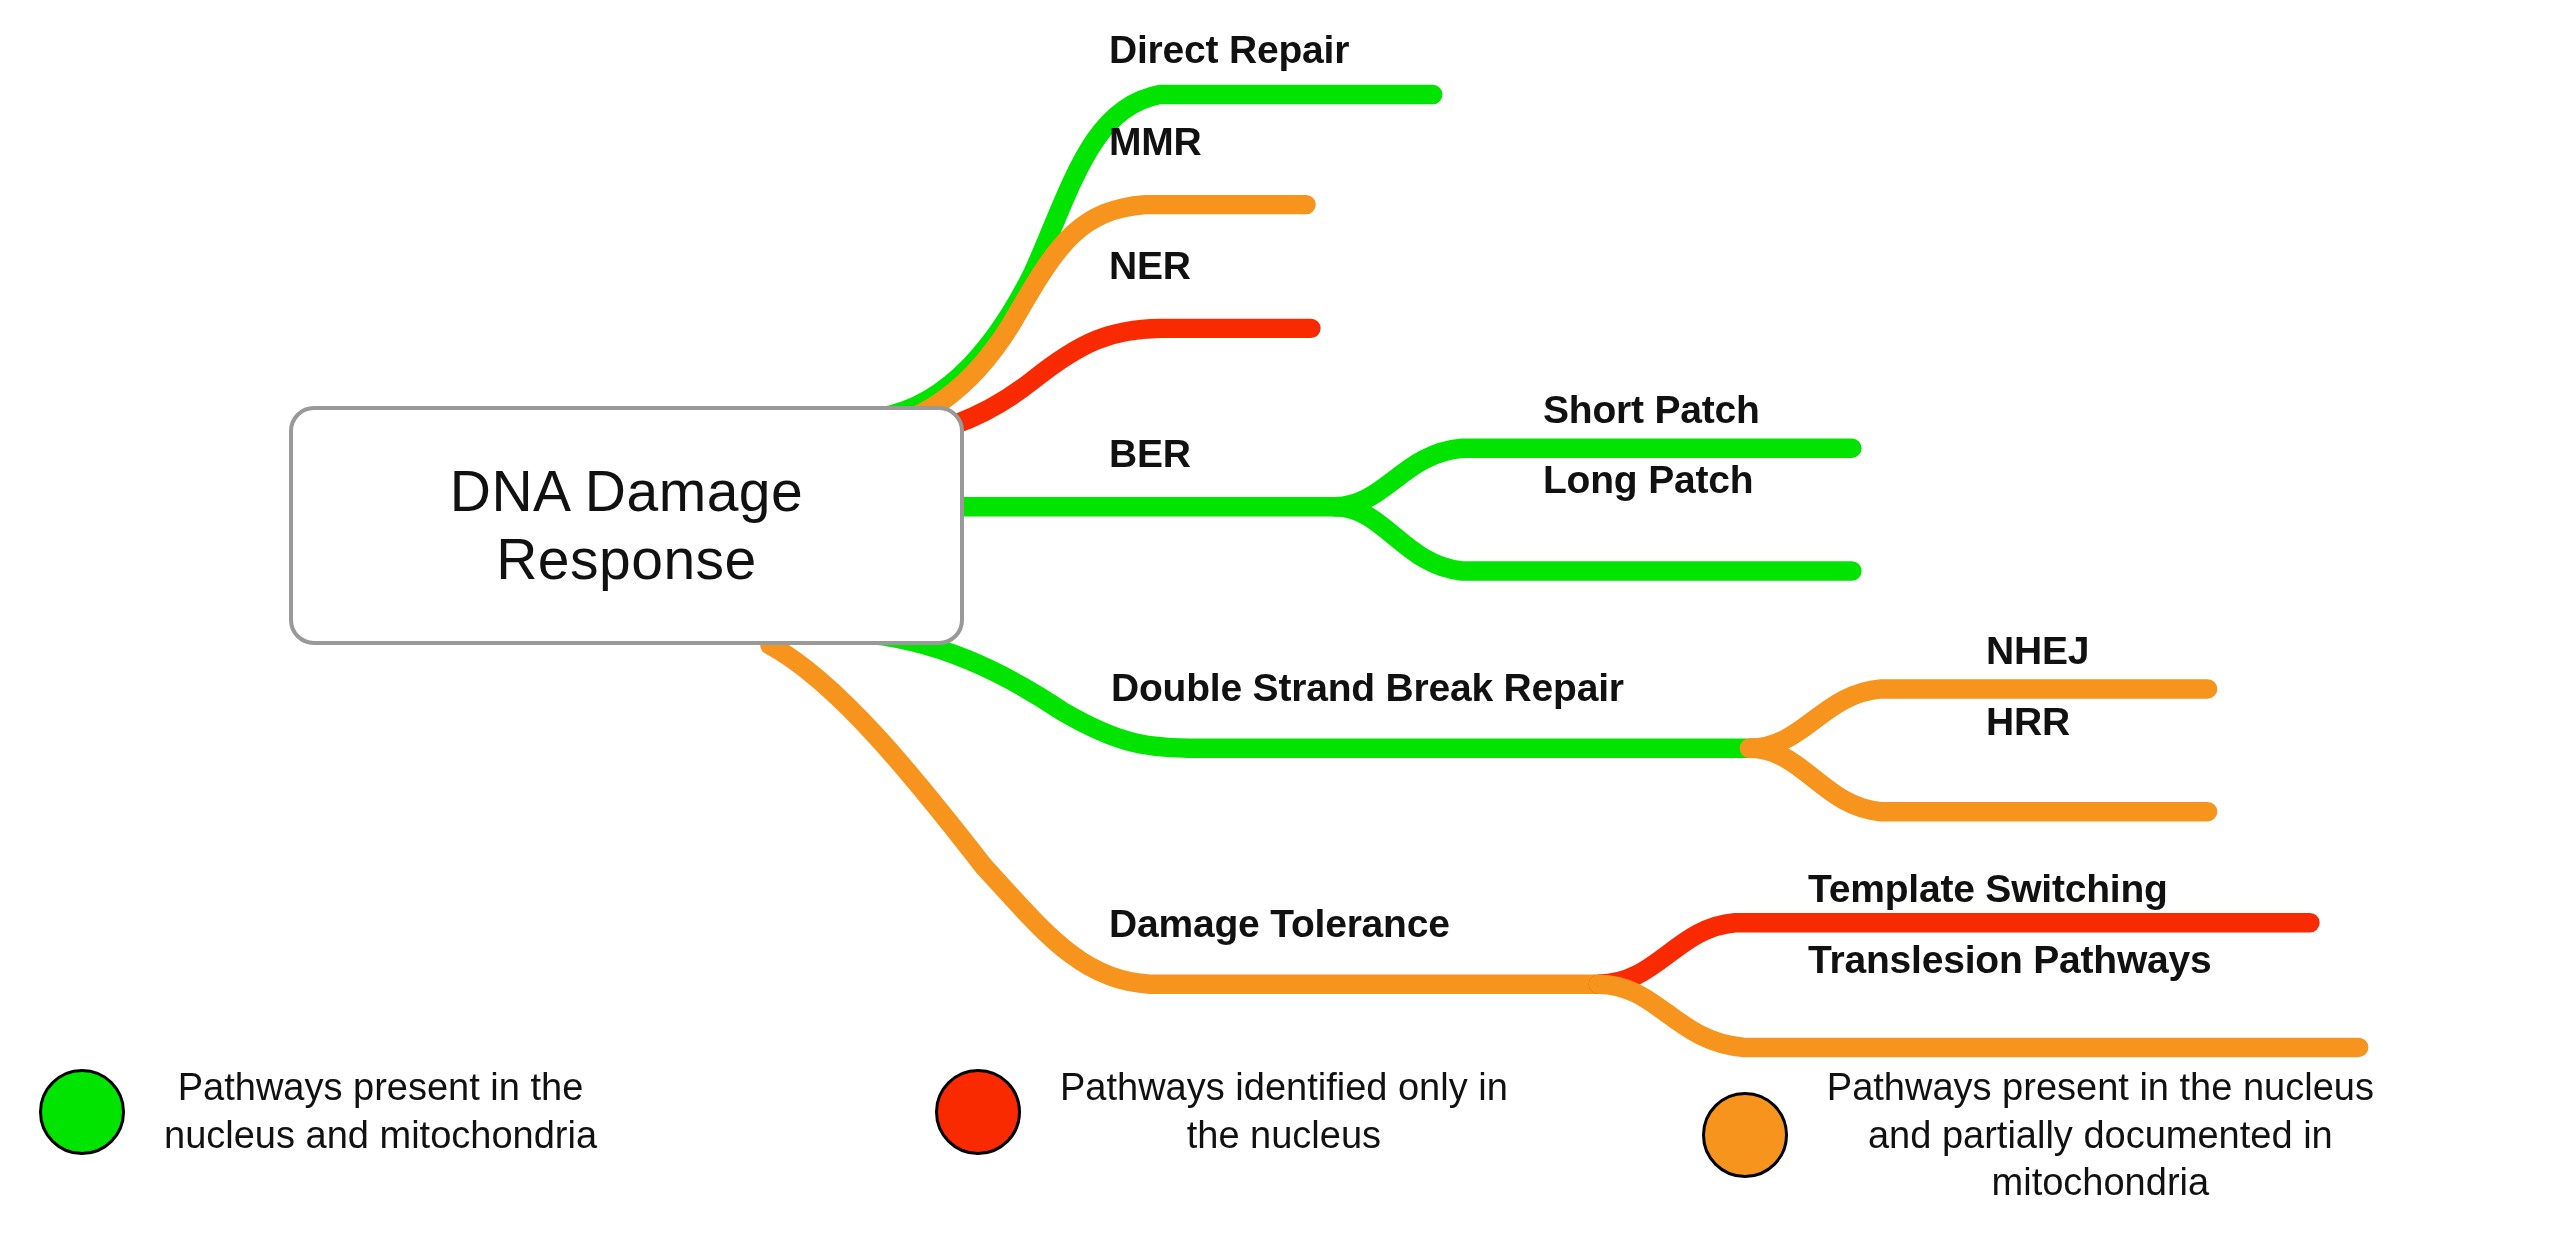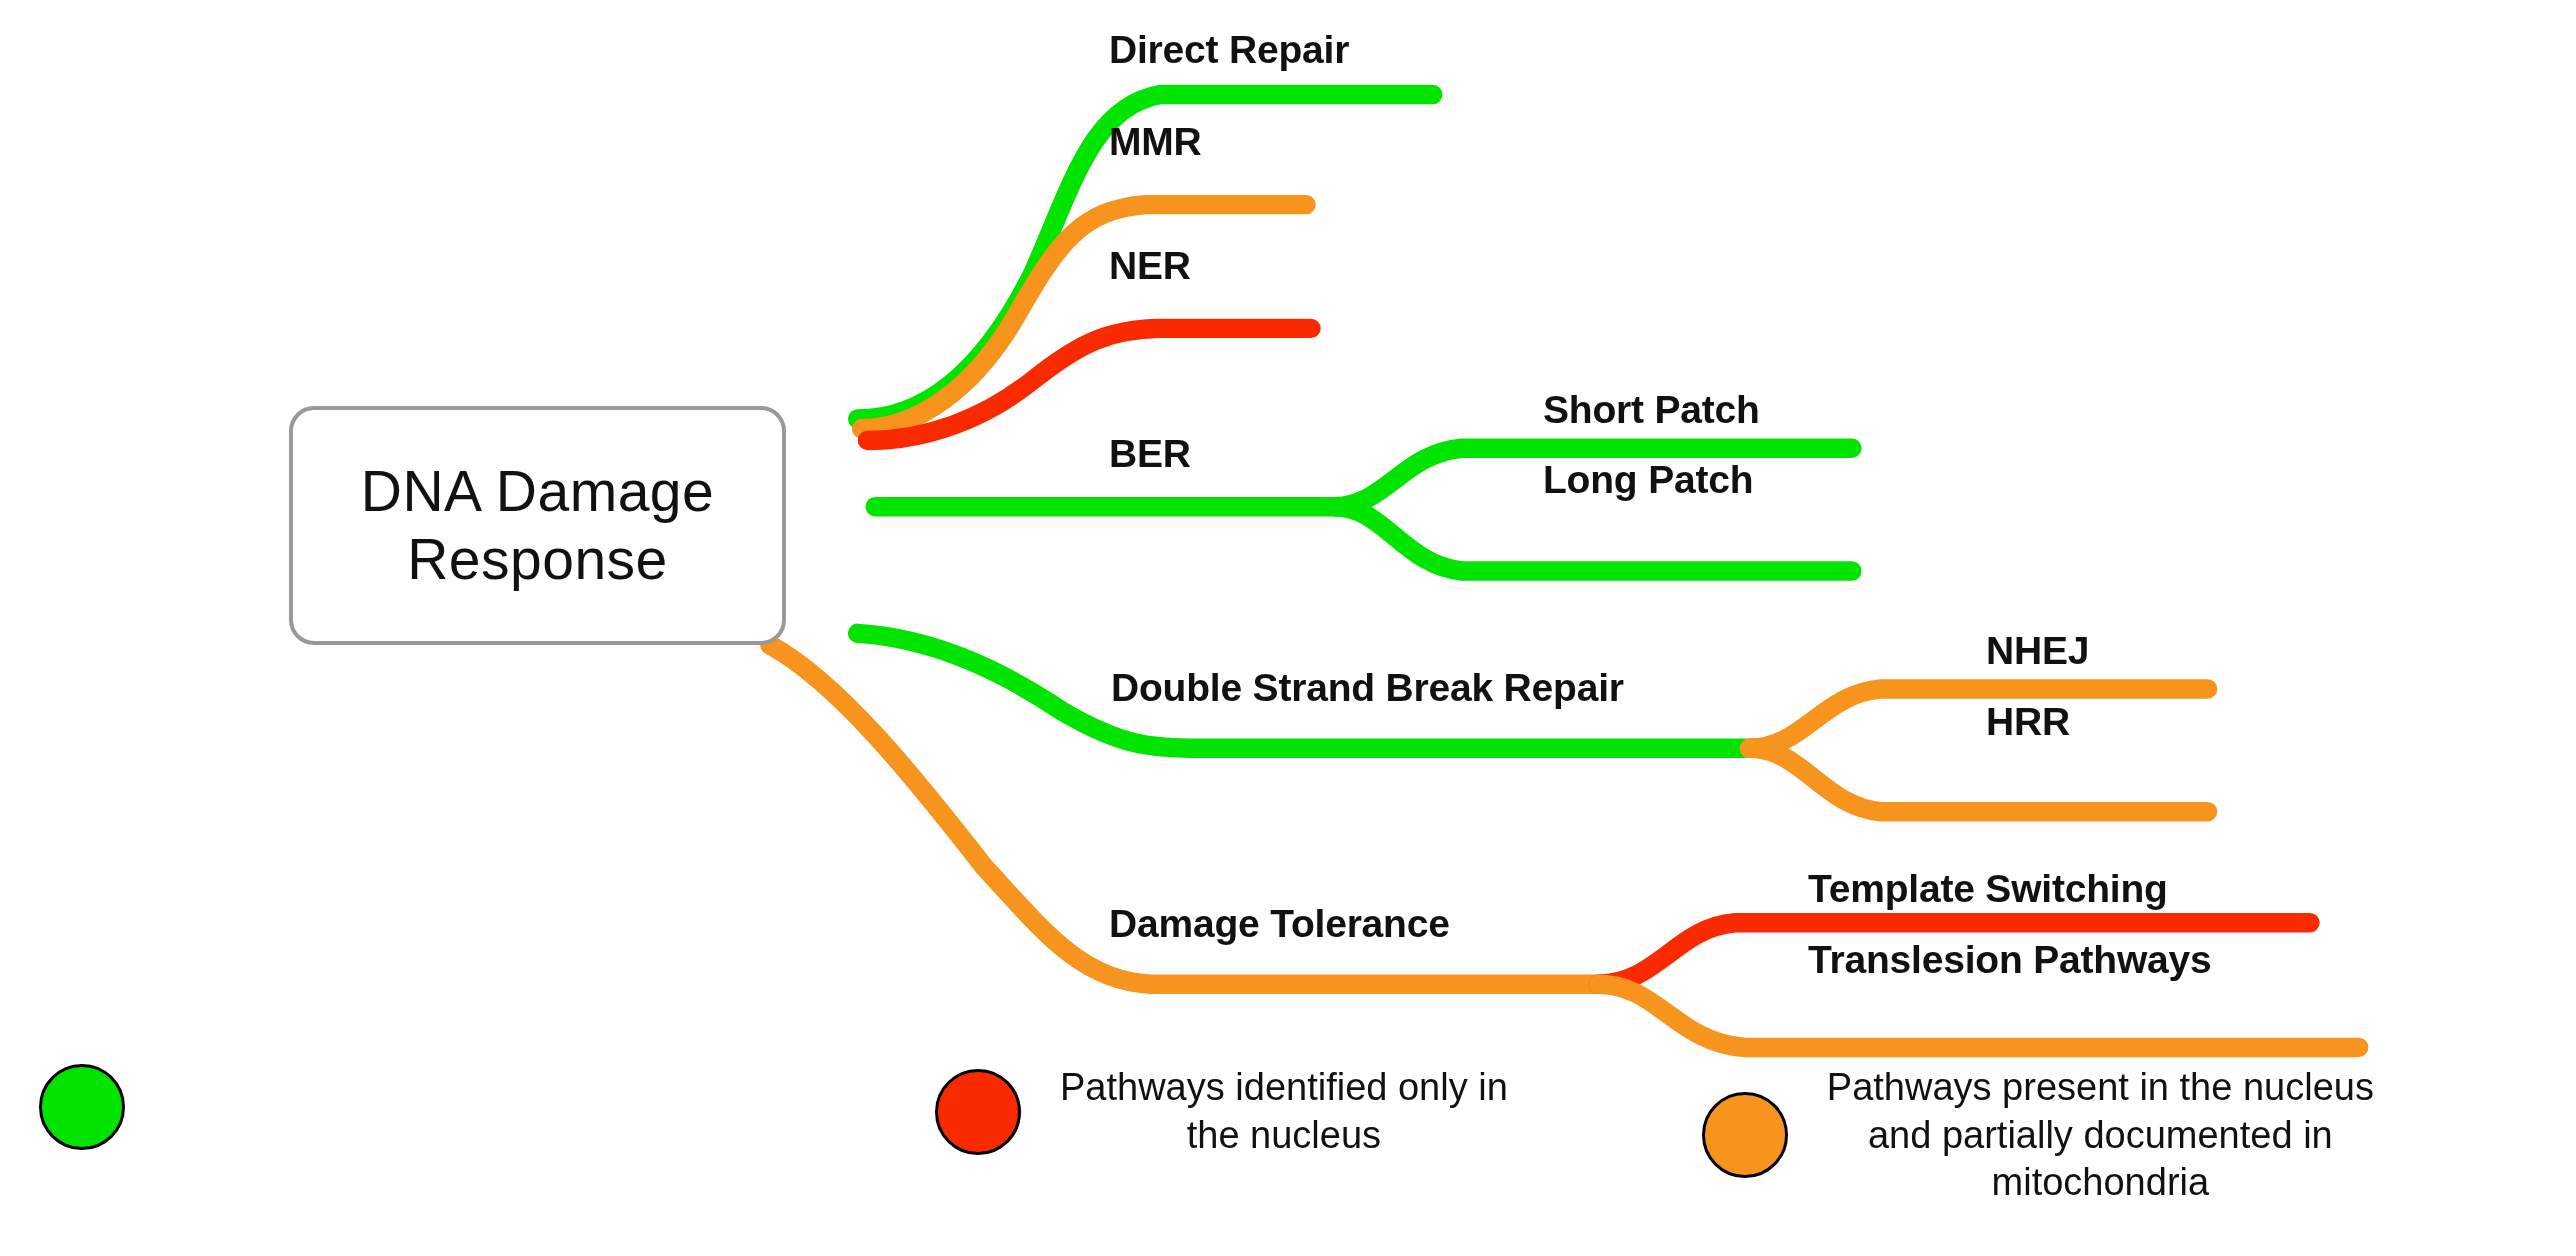--- a/index.html
+++ b/index.html
@@ -24,21 +24,21 @@
   }
   .branch-path {
     fill: none;
     stroke-linecap: round;
     stroke-linejoin: round;
   }
   .root-box {
     position: absolute;
     left: 289px;
     top: 406px;
-    width: 497px;
+    width: 675px;
     height: 239px;
     box-sizing: border-box;
     border: 4.9px solid #999999;
     border-radius: 25px;
     background: #ffffff;
     display: flex;
     align-items: center;
     justify-content: center;
     z-index: 3;
   }
@@ -135,20 +135,22 @@
       <div class="branch-label" style="left: 1986px; top: 629px;">NHEJ</div>
       <div class="branch-label" style="left: 1986px; top: 700px;">HRR</div>
       <div class="branch-label" style="left: 1109px; top: 902px;">Damage Tolerance</div>
       <div class="branch-label" style="left: 1808px; top: 867px;">Template Switching</div>
       <div class="branch-label" style="left: 1808px; top: 938px;">Translesion Pathways</div>
     </div>
 
   <div class="legend">
     <div class="legend-item li0">
       <div class="legend-dot" style="background:#00E400"></div>
+      <div class="legend-text">Pathways present in the
+nucleus and mitochondria</div>
     </div>
     <div class="legend-item li2">
       <div class="legend-dot" style="background:#FA2A00"></div>
       <div class="legend-text">Pathways identified only in
 the nucleus</div>
     </div>
     <div class="legend-item li1">
       <div class="legend-dot" style="background:#F7941E"></div>
       <div class="legend-text">Pathways present in the nucleus
 and partially documented in

